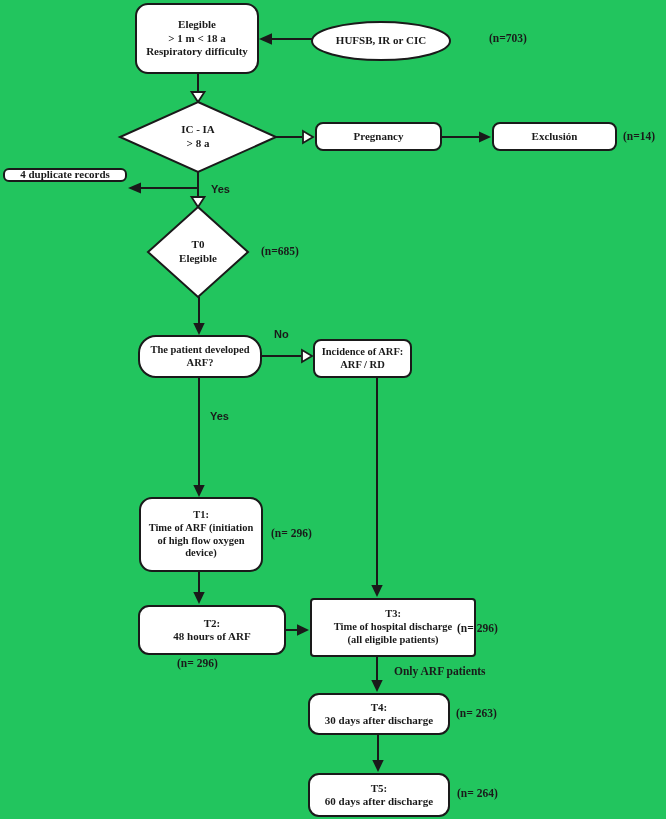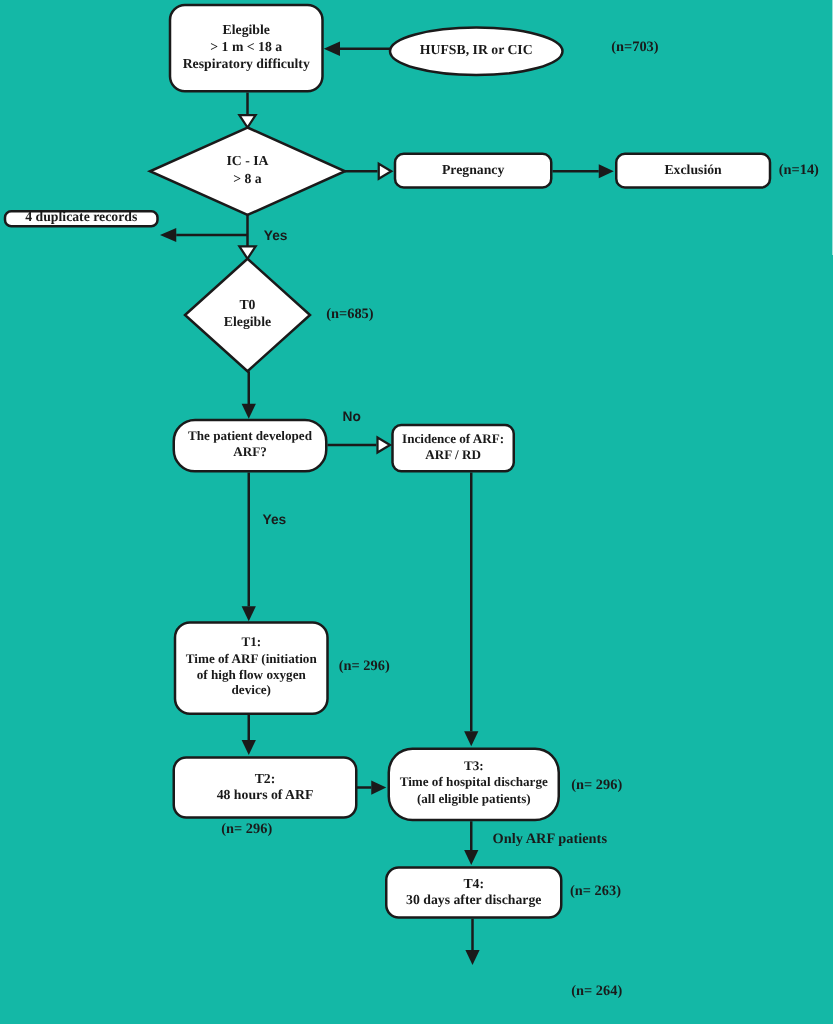--- a/index.html
+++ b/index.html
@@ -1,19 +1,19 @@
 <!DOCTYPE html>
 <html><head>
 <meta charset="utf-8">
 <style>
   html,body{margin:0;padding:0;background:#ffffff;}
   .canvas{
     position:relative;
     width:666px;height:819px;
-    background:#14b8a6;
+    background:#22c55e;
     font-family:"Liberation Serif", serif;
     color:#1a1a1a;
     overflow:hidden;
   }
   .layer{position:absolute;left:0;top:0;width:666px;height:819px;}
   .node{
     position:absolute;
     box-sizing:border-box;
     border:2px solid #1a1a1a;
     border-radius:10px;
@@ -54,21 +54,21 @@
   }
   
   .n-eligible{left:135px;top:3px;width:124px;height:71px;border-radius:13px;font-size:11px;}
   .n-pregnancy{left:315px;top:122px;width:127px;height:29px;border-radius:8px;font-size:11px;}
   .n-exclusion{left:492px;top:122px;width:125px;height:29px;border-radius:8px;font-size:11px;}
   .n-duplicates{left:3px;top:168px;width:124px;height:14px;border-radius:6px;font-size:11px;}
   .n-arfq{left:138px;top:335px;width:124px;height:43px;border-radius:18px;}
   .n-incidence{left:313px;top:339px;width:99px;height:39px;border-radius:8px;}
   .n-t1{left:139px;top:497px;width:124px;height:75px;border-radius:13px;}
   .n-t2{left:138px;top:605px;width:148px;height:50px;border-radius:11px;font-size:11px;}
-  .n-t3{left:310px;top:598px;width:138px;height:59px;border-radius:20px;}
+  .n-t3{left:310px;top:598px;width:166px;height:59px;border-radius:4px;}
   .n-t4{left:308px;top:693px;width:142px;height:42px;border-radius:11px;font-size:11px;}
   .n-t5{left:308px;top:773px;width:142px;height:44px;border-radius:11px;font-size:11px;}
   
   .l-source{left:315px;top:23px;width:132px;height:36px;}
   .l-diamond1{left:138px;top:112px;width:120px;height:50px;}
   .l-diamond2{left:148px;top:228px;width:100px;height:48px;}
   
   .c-n703{left:463px;top:32px;margin-left:26px;}
   .c-n14{left:623px;top:130px;}
   .c-n685{left:261px;top:245px;}
@@ -152,20 +152,22 @@
 Time of ARF (initiation
 of high flow oxygen
 device)</div>
   <div class="node n-t2">T2:
 48 hours of ARF</div>
   <div class="node n-t3">T3:
 Time of hospital discharge
 (all eligible patients)</div>
   <div class="node n-t4">T4:
 30 days after discharge</div>
+  <div class="node n-t5">T5:
+60 days after discharge</div>
 
   <div class="shape-label l-source">HUFSB, IR or CIC</div>
   <div class="shape-label l-diamond1">IC - IA
 &gt; 8 a</div>
   <div class="shape-label l-diamond2">T0
 Elegible</div>
 
   <div class="count c-n703">(n=703)</div>
   <div class="count c-n14">(n=14)</div>
   <div class="count c-n685">(n=685)</div>

